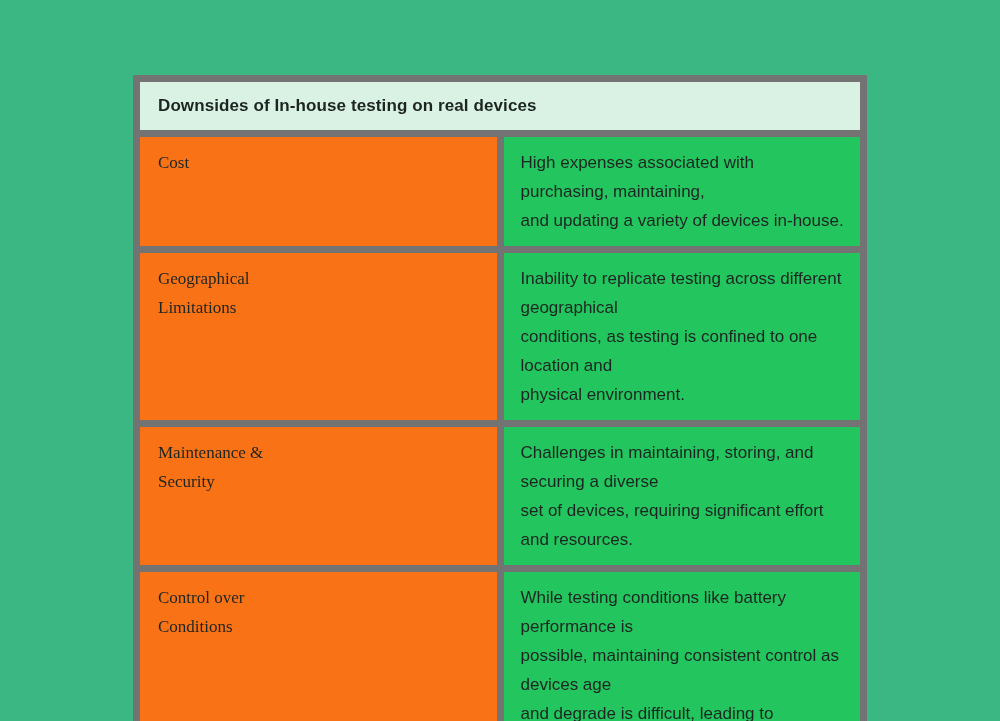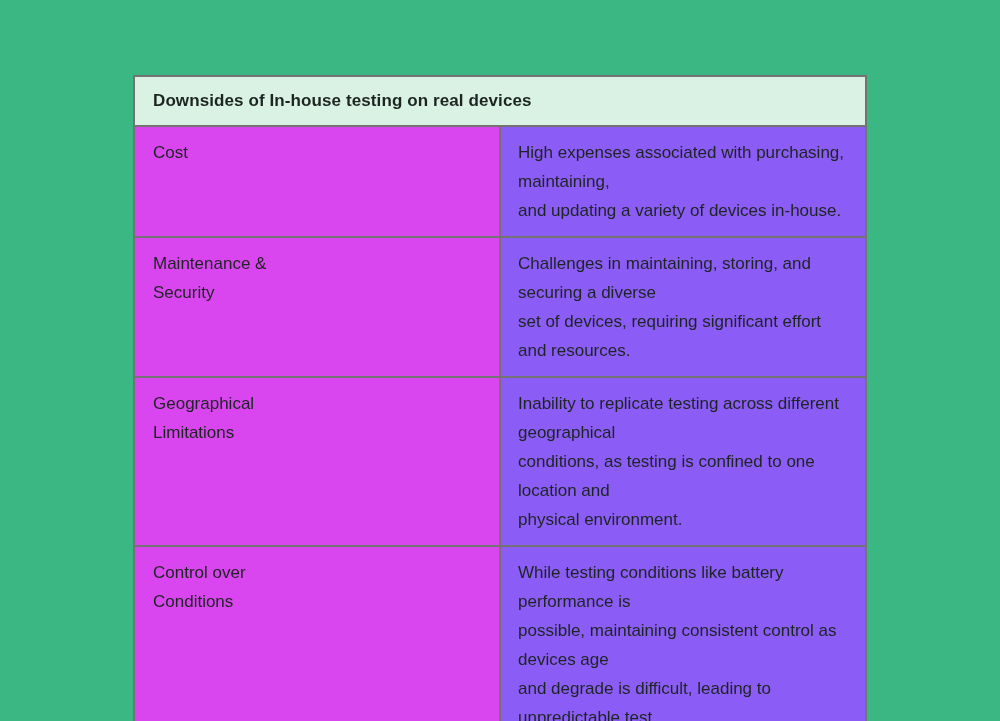--- a/index.html
+++ b/index.html
@@ -19,71 +19,72 @@
     position: absolute;
     left: 133px;
     top: 75px;
     width: 734px;
     border-collapse: collapse;
     table-layout: fixed;
     background: #ffffff;
     border: 1px solid #111715;
   }
   table.downsides td {
-    border: 2px solid #737373;
+    border: 7px solid #737373;
     vertical-align: top;
     color: #1d2522;
     font-size: 17px;
     line-height: 29px;
   }
   td.header-cell {
     background: #d9f2e4;
     font-weight: bold;
     font-size: 18px;
     padding: 9px 18px 10px 18px;
     letter-spacing: 0.1px;
   }
   td.label-cell {
-    background: #d946ef;
+    background: #f97316;
     width: 188px;
     padding: 11px 14px 11px 18px;
     white-space: pre-line;
+    font-family: Liberation Serif, serif;
   }
   td.desc-cell {
-    background: #8b5cf6;
+    background: #22c55e;
     padding: 11px 16px 11px 17px;
     white-space: pre-line;
   }
 </style>
 </head>
 <body>
 
 <div class="canvas">
   <table class="downsides">
     <tbody>
       <tr>
         <td class="header-cell" colspan="2">Downsides of In-house testing on real devices</td>
       </tr>
       <tr>
         <td class="label-cell">Cost</td>
         <td class="desc-cell">High expenses associated with purchasing, maintaining,
 and updating a variety of devices in-house.</td>
       </tr>
       <tr>
-        <td class="label-cell">Maintenance &amp;
-Security</td>
-        <td class="desc-cell">Challenges in maintaining, storing, and securing a diverse
-set of devices, requiring significant effort and resources.</td>
-      </tr>
-      <tr>
         <td class="label-cell">Geographical
 Limitations</td>
         <td class="desc-cell">Inability to replicate testing across different geographical
 conditions, as testing is confined to one location and
 physical environment.</td>
+      </tr>
+      <tr>
+        <td class="label-cell">Maintenance &amp;
+Security</td>
+        <td class="desc-cell">Challenges in maintaining, storing, and securing a diverse
+set of devices, requiring significant effort and resources.</td>
       </tr>
       <tr>
         <td class="label-cell">Control over
 Conditions</td>
         <td class="desc-cell">While testing conditions like battery performance is
 possible, maintaining consistent control as devices age
 and degrade is difficult, leading to unpredictable test
 results.</td>
       </tr>
     </tbody>

